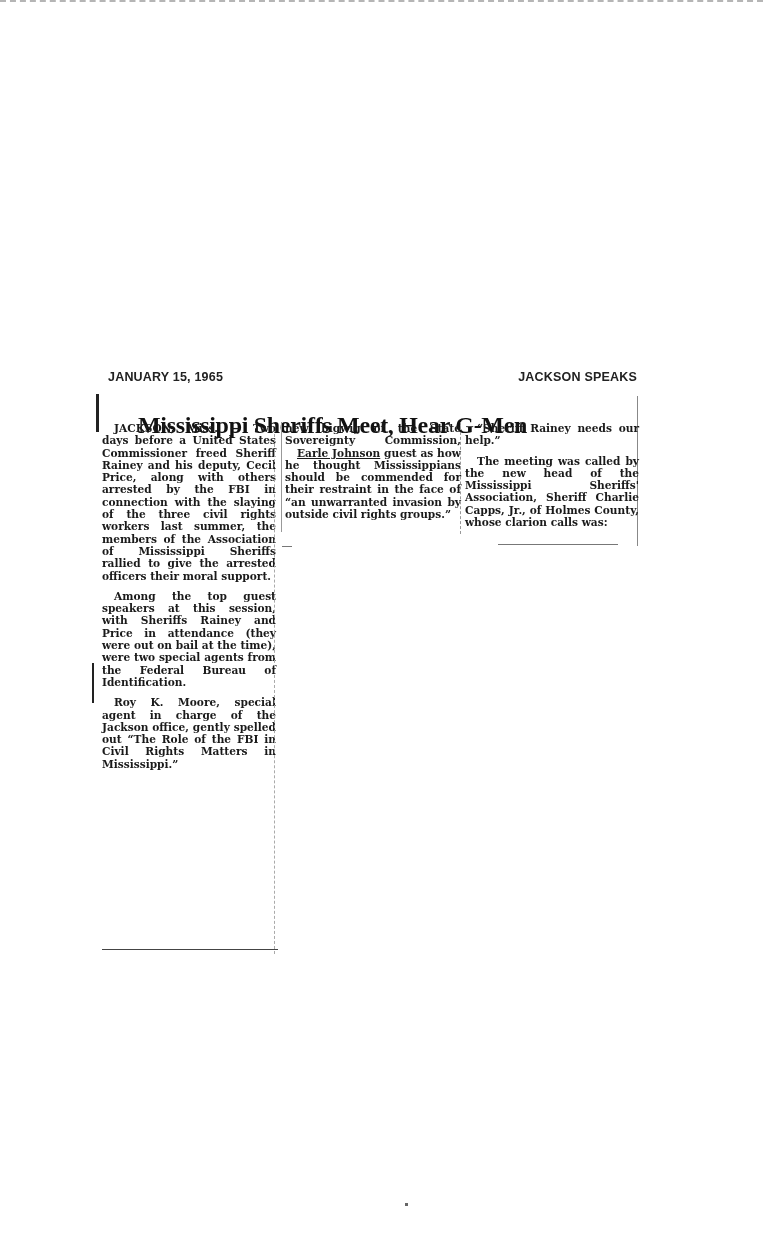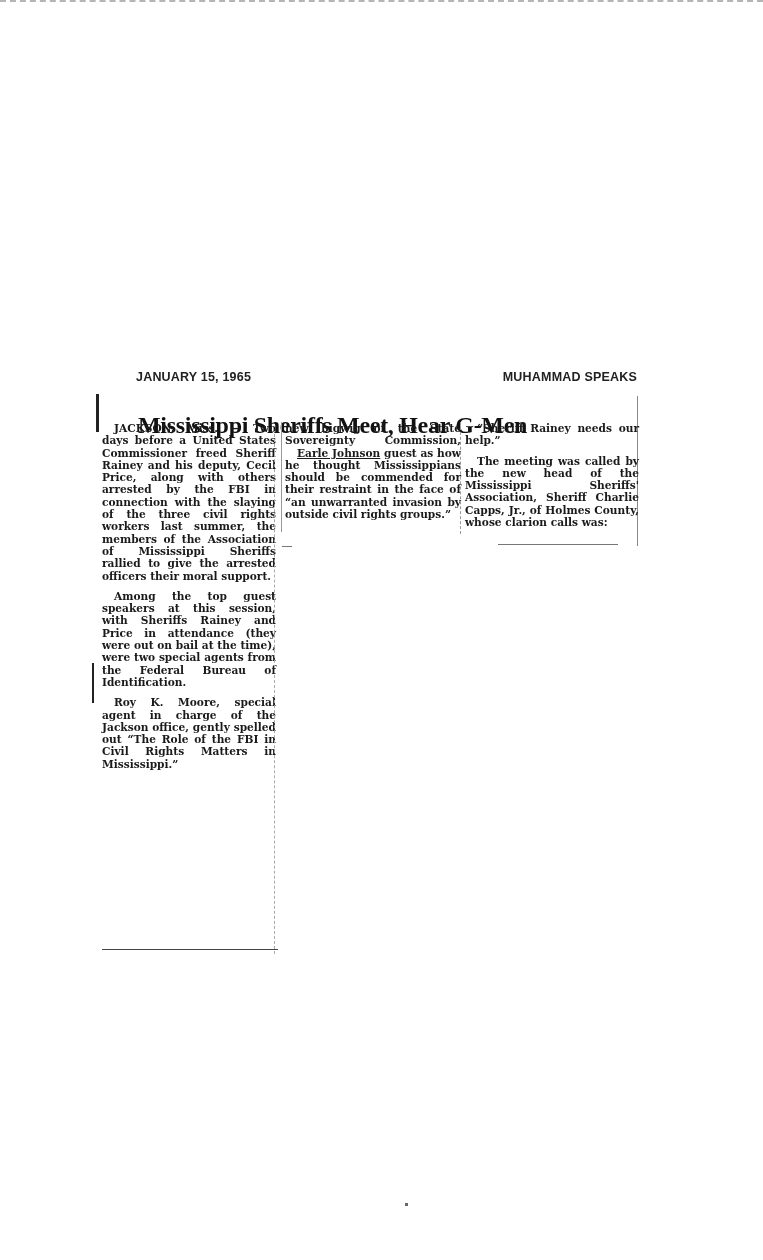--- a/index.html
+++ b/index.html
@@ -9,21 +9,20 @@
   }
   .top-border {
     position: absolute; left: 0; top: 0; width: 763px; height: 0;
     border-top: 2px dashed #b5b5b5;
   }
   .clip { position: absolute; left: 98px; top: 366px; width: 545px; }
   .masthead {
     position: absolute; top: 0; left: 10px; right: 6px; height: 18px;
     font-family: "Liberation Sans", sans-serif; font-weight: bold; font-size: 12.5px; letter-spacing: 0.2px;
     color: #222;
-    margin-left: 28px;
   }
   .masthead .date { position: absolute; left: 0; top: 4px; }
   .masthead .pub { position: absolute; right: 0; top: 4px; }
   .headline {
     position: absolute; top: 46px; left: 40px; width: 480px;
     font-family: "Liberation Serif", serif; font-weight: bold;
     font-size: 24px; letter-spacing: -0.3px; color: #111; white-space: nowrap;
   }
   .bracket-l { position: absolute; left: -2px; top: 28px; width: 3px; height: 38px; background: #222; }
   .bracket-l2 { position: absolute; left: -6px; top: 297px; width: 2px; height: 40px; background: #222; }
@@ -47,21 +46,21 @@
   .dot-speck { position: absolute; width: 3px; height: 3px; background: #666; }
 </style>
 </head>
 <body>
 
 <div class="top-border"></div>
 
 <div class="clip">
   <div class="masthead">
     <span class="date">JANUARY 15, 1965</span>
-    <span class="pub">MUHAMMAD SPEAKS</span>
+    <span class="pub">JACKSON SPEAKS</span>
   </div>
 
   <div class="bracket-l"></div>
   <div class="bracket-l2"></div>
   <div class="rule-r"></div>
 
   <div class="headline">Mississippi Sheriffs Meet, Hear G-Men</div>
 
   <div class="col col1">
     <p>JACKSON, Miss. — Two days before a United States Commissioner freed Sheriff Rainey and his deputy, Cecil Price, along with others arrested by the FBI in connection with the slaying of the three civil rights workers last summer, the members of the Association of Mississippi Sheriffs rallied to give the arrested officers their moral support.</p>

